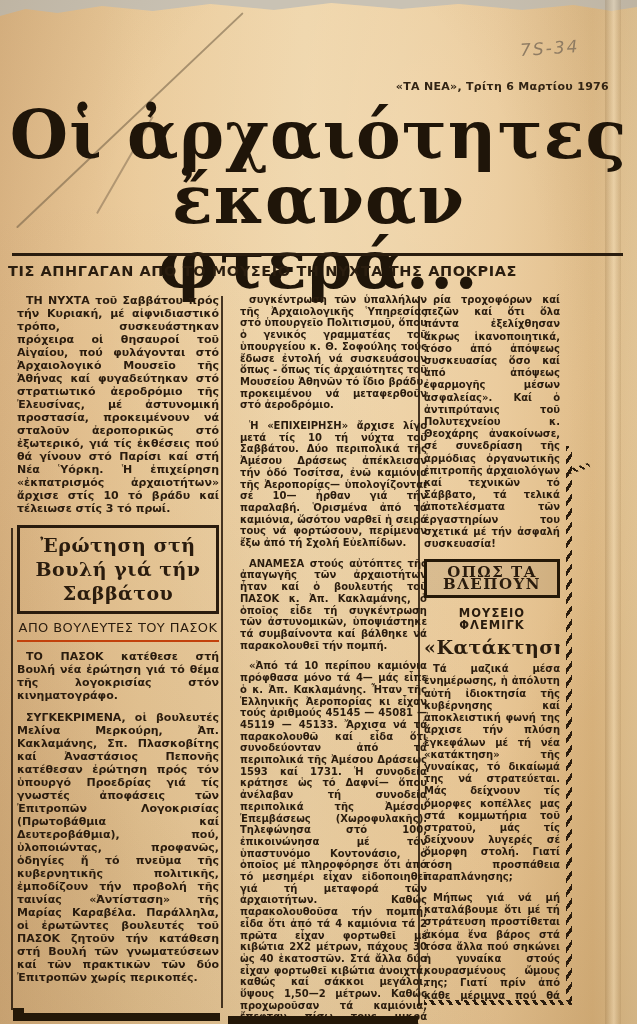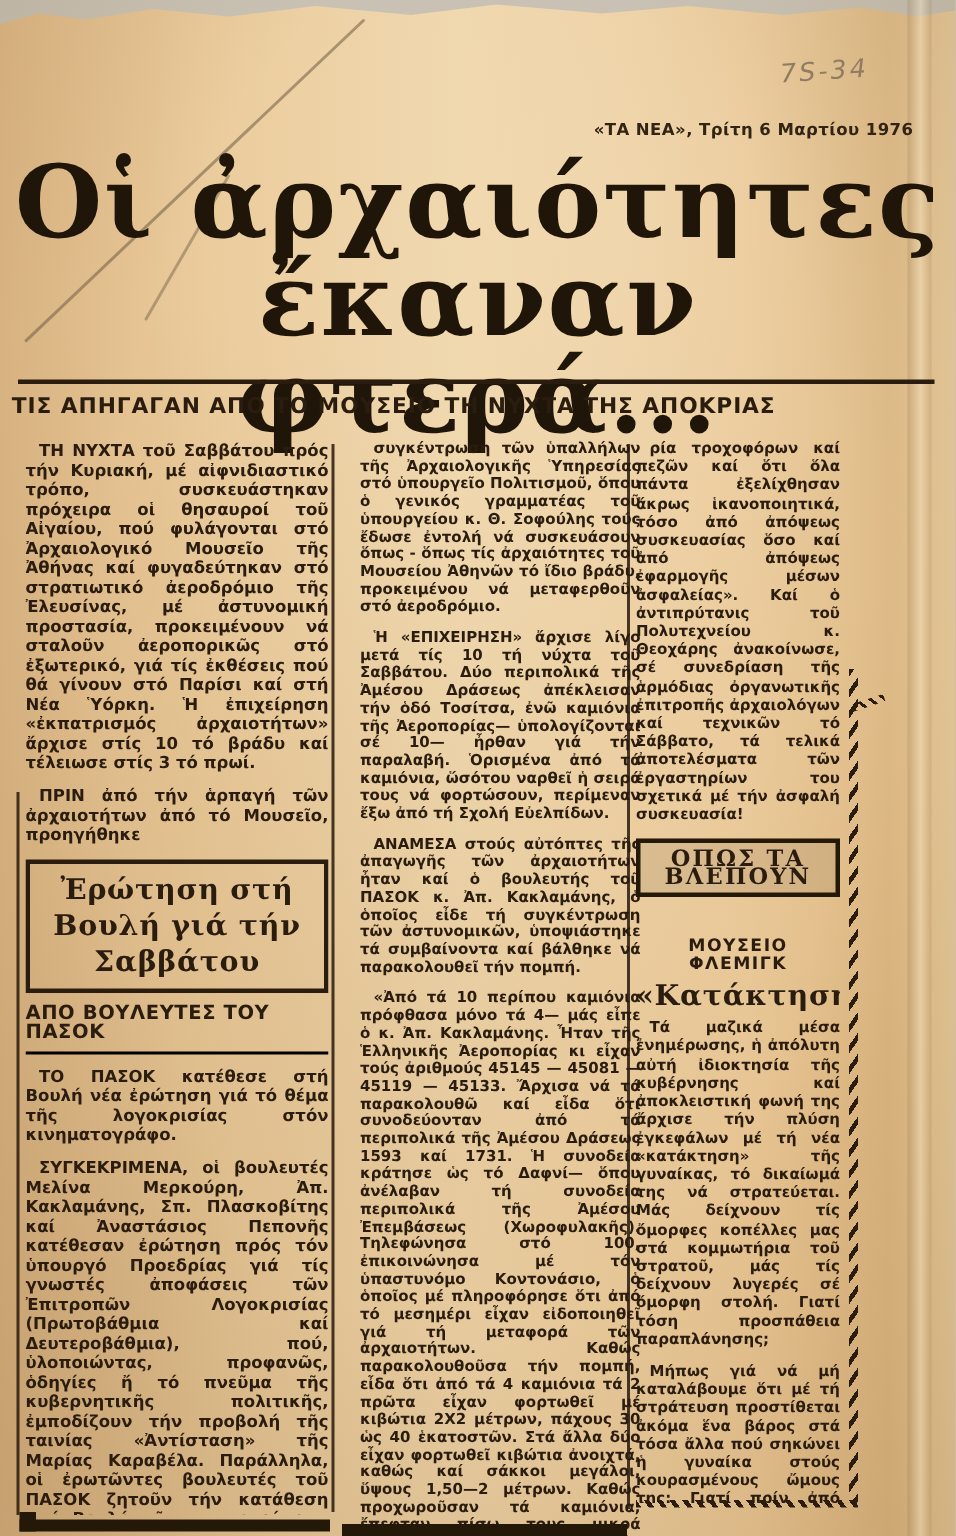--- a/index.html
+++ b/index.html
@@ -38,26 +38,26 @@
   .col p{margin:0 0 9px 0;text-indent:9px;}
 
   .sep{position:absolute;width:2px;background:rgba(40,26,12,.85);}
   .sep1{left:221px;top:296px;height:712px;}
   .sep2{left:418px;top:296px;height:710px;}
   .col1-left-rule{position:absolute;left:11px;top:528px;height:482px;width:2px;background:rgba(40,26,12,.85);}
 
   .box-title{border:3px solid #2a1c0e;padding:5px 2px 6px 2px;margin:10px 0 0 0;
     font-family:"DejaVu Serif",serif;font-size:19px;line-height:24px;font-weight:bold;
     text-align:center;letter-spacing:.5px;}
-  .kicker{font-size:13px;font-weight:bold;text-align:left;letter-spacing:.4px;
-    padding:7px 0 6px 0;border-bottom:2px solid #000000;margin-bottom:8px;}
+  .kicker{font-size:13px;font-weight:normal;text-align:center;letter-spacing:.4px;
+    padding:7px 0 6px 0;border-bottom:2px solid #c2410c;margin-bottom:8px;}
   .h-serif{font-family:"DejaVu Serif",serif;text-align:center;font-weight:bold;text-indent:0;}
 
   .opos-box{border:3px solid #241808;background:rgba(60,40,15,.10);
-    margin:6px 0 26px 0;padding:4px 2px;text-align:center;
+    margin:6px 0 9px 0;padding:4px 2px;text-align:center;
     font-family:"DejaVu Serif",serif;font-size:15px;font-weight:bold;letter-spacing:1.5px;}
   .author{text-align:center;font-size:11.5px;letter-spacing:1px;margin:0 0 10px 0;text-indent:0;font-weight:bold;}
   .col3-title{font-size:19px;margin:0 0 10px 0;letter-spacing:.5px;}
 
   .stitch-v{position:absolute;left:566px;top:446px;height:556px;width:6px;
     background:repeating-linear-gradient(125deg,#2a1c0e 0 3px,transparent 3px 8px);}
   .stitch-h{position:absolute;left:424px;top:1000px;width:148px;height:5px;
     background:repeating-linear-gradient(55deg,#2a1c0e 0 3px,transparent 3px 7px);}
   .stitch-top{position:absolute;left:568px;top:466px;width:22px;height:5px;
     background:repeating-linear-gradient(55deg,#2a1c0e 0 2px,transparent 2px 6px);transform:rotate(-18deg);}
@@ -87,21 +87,20 @@
   </div>
   <div class="rule-top"></div>
   <div class="subtitle">ΤΙΣ ΑΠΗΓΑΓΑΝ ΑΠΟ ΤΟ ΜΟΥΣΕΙΟ ΤΗ ΝΥΧΤΑ ΤΗΣ ΑΠΟΚΡΙΑΣ</div>
 
   <div class="sep sep1"></div>
   <div class="sep sep2"></div>
   <div class="col1-left-rule"></div>
 
   <div class="col col1">
     <p>ΤΗ ΝΥΧΤΑ τοῦ Σαββάτου πρός τήν Κυριακή, μέ αἰφνιδιαστικό τρόπο, συσκευάστηκαν πρόχειρα οἱ θησαυροί τοῦ Αἰγαίου, πού φυλάγονται στό Ἀρχαιολογικό Μουσεῖο τῆς Ἀθήνας καί φυγαδεύτηκαν στό στρατιωτικό ἀεροδρόμιο τῆς Ἐλευσίνας, μέ ἀστυνομική προστασία, προκειμένουν νά σταλοῦν ἀεροπορικῶς στό ἐξωτερικό, γιά τίς ἐκθέσεις πού θά γίνουν στό Παρίσι καί στή Νέα Ὑόρκη. Ἡ ἐπιχείρηση «ἐκπατρισμός ἀρχαιοτήτων» ἄρχισε στίς 10 τό βράδυ καί τέλειωσε στίς 3 τό πρωί.</p>
-    <p>ΠΡΙΝ ἀπό τήν ἁρπαγή τῶν ἀρχαιοτήτων ἀπό τό Μουσεῖο, προηγήθηκε</p>
 
     <div class="box-title">Ἐρώτηση στή Βουλή γιά τήν Σαββάτου</div>
     <div class="kicker">ΑΠΟ ΒΟΥΛΕΥΤΕΣ ΤΟΥ ΠΑΣΟΚ</div>
     <p>ΤΟ ΠΑΣΟΚ κατέθεσε στή Βουλή νέα ἐρώτηση γιά τό θέμα τῆς λογοκρισίας στόν κινηματογράφο.</p>
     <p>ΣΥΓΚΕΚΡΙΜΕΝΑ, οἱ βουλευτές Μελίνα Μερκούρη, Ἀπ. Κακλαμάνης, Σπ. Πλασκοβίτης καί Ἀναστάσιος Πεπονῆς κατέθεσαν ἐρώτηση πρός τόν ὑπουργό Προεδρίας γιά τίς γνωστές ἀποφάσεις τῶν Ἐπιτροπῶν Λογοκρισίας (Πρωτοβάθμια καί Δευτεροβάθμια), πού, ὑλοποιώντας, προφανῶς, ὁδηγίες ἤ τό πνεῦμα τῆς κυβερνητικῆς πολιτικῆς, ἐμποδίζουν τήν προβολή τῆς ταινίας «Ἀντίσταση» τῆς Μαρίας Καραβέλα. Παράλληλα, οἱ ἐρωτῶντες βουλευτές τοῦ ΠΑΣΟΚ ζητοῦν τήν κατάθεση στή Βουλή τῶν γνωματεύσεων καί τῶν πρακτικῶν τῶν δύο Ἐπιτροπῶν χωρίς περικοπές.</p>
 
   </div>
 
   <div class="col col2">
     <p>συγκέντρωση τῶν ὑπαλλήλων τῆς Ἀρχαιολογικῆς Ὑπηρεσίας στό ὑπουργεῖο Πολιτισμοῦ, ὅπου ὁ γενικός γραμματέας τοῦ ὑπουργείου κ. Θ. Σοφούλης τούς ἔδωσε ἐντολή νά συσκευάσουν ὅπως - ὅπως τίς ἀρχαιότητες τοῦ Μουσείου Ἀθηνῶν τό ἴδιο βράδυ, προκειμένου νά μεταφερθοῦν στό ἀεροδρόμιο.</p>

